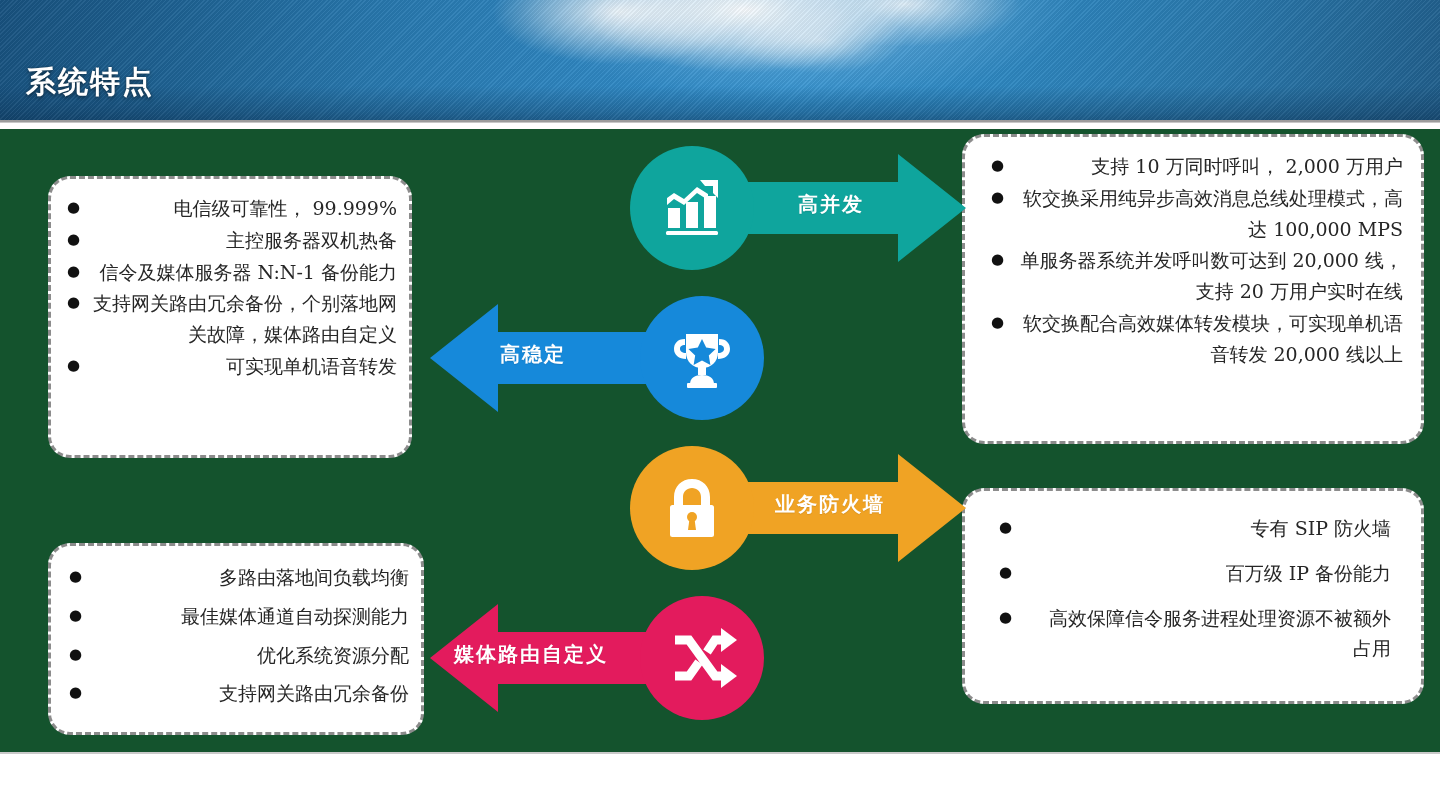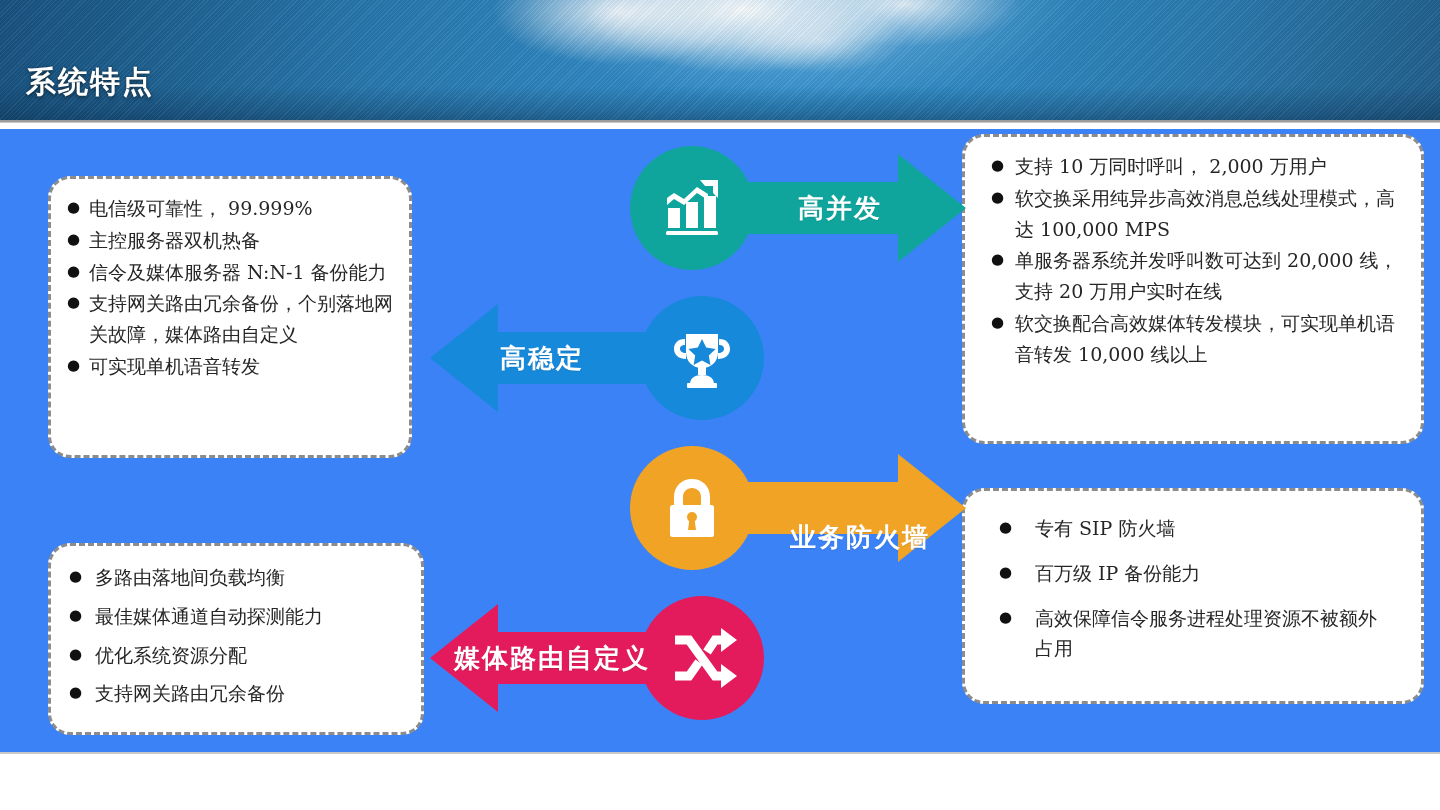--- a/index.html
+++ b/index.html
@@ -2,21 +2,21 @@
 <html><head>
 <meta charset="utf-8">
 <style>
   html,body{margin:0;padding:0;}
   body{
     width:1440px;height:810px;overflow:hidden;
     background:#ffffff;
     font-family:"Liberation Sans","DejaVu Sans",sans-serif;
     position:relative;
   }
-  .slide{position:absolute;inset:0;width:1440px;height:810px;background:#3b82f6;}
+  .slide{position:absolute;inset:0;width:1440px;height:810px;background:#14532d;text-align:right;}
 
   
   .header{
     position:absolute;left:0;top:0;width:1440px;height:120px;
     background:
       radial-gradient(ellipse 230px 90px at 745px 10px, rgba(255,255,255,.95) 0%, rgba(255,255,255,.55) 38%, rgba(255,255,255,0) 70%),
       radial-gradient(ellipse 170px 70px at 620px 12px, rgba(255,255,255,.85) 0%, rgba(255,255,255,.35) 45%, rgba(255,255,255,0) 75%),
       radial-gradient(ellipse 150px 55px at 905px 4px, rgba(255,255,255,.8) 0%, rgba(255,255,255,.3) 45%, rgba(255,255,255,0) 78%),
       radial-gradient(ellipse 120px 46px at 820px 40px, rgba(255,255,255,.55) 0%, rgba(255,255,255,0) 72%),
       radial-gradient(ellipse 400px 150px at 800px 0px, rgba(160,205,240,.55) 0%, rgba(160,205,240,0) 70%),
@@ -93,40 +93,40 @@
 
   
   .arrow-row{position:absolute;}
   .arrow-svg{position:absolute;left:0;top:0;display:block;}
   .circle{
     position:absolute;border-radius:50%;
     display:flex;align-items:center;justify-content:center;
   }
   .arrow-label{
     position:absolute;
-    color:#ffffff;font-weight:bold;font-size:26px;letter-spacing:2px;
+    color:#ffffff;font-weight:bold;font-size:20px;letter-spacing:2px;
     white-space:nowrap;
     font-family:"DejaVu Sans","Liberation Sans",sans-serif;
     text-shadow:0 1px 1px rgba(0,0,0,.10);
   }
 
   
   #row1{left:630px;top:146px;width:336px;height:124px;}
   #row2{left:428px;top:296px;width:338px;height:124px;}
   #row3{left:630px;top:446px;width:336px;height:124px;}
   #row4{left:428px;top:596px;width:338px;height:124px;}
 
   .circle-r1{left:0px;top:0px;width:124px;height:124px;background:#0FA59D;}
   .circle-r2{left:212px;top:0px;width:124px;height:124px;background:#1689DA;}
   .circle-r3{left:0px;top:0px;width:124px;height:124px;background:#F0A324;}
   .circle-r4{left:212px;top:0px;width:124px;height:124px;background:#E31B5D;}
 
   #row1 .arrow-label{left:168px;top:45px;}
   #row2 .arrow-label{left:72px;top:45px;}
-  #row3 .arrow-label{left:160px;top:45px;margin-top:29px;}
+  #row3 .arrow-label{left:145px;top:45px;}
   #row4 .arrow-label{left:26px;top:45px;}
 
   
   .footer-rule{position:absolute;left:0;top:752px;width:1440px;height:2px;background:#c9c9c9;}
   .footer{position:absolute;left:0;top:754px;width:1440px;height:56px;background:#ffffff;}
 </style>
 </head>
 <body>
 
 <div class="slide">
@@ -192,21 +192,21 @@
       <li>
           <span class="bul">●</span>
           <span class="txt">软交换采用纯异步高效消息总线处理模式，高达 100,000 MPS</span>
         </li>
       <li>
           <span class="bul">●</span>
           <span class="txt">单服务器系统并发呼叫数可达到 20,000 线，支持 20 万用户实时在线</span>
         </li>
       <li>
           <span class="bul">●</span>
-          <span class="txt"> 软交换配合高效媒体转发模块，可实现单机语音转发 10,000 线以上</span>
+          <span class="txt"> 软交换配合高效媒体转发模块，可实现单机语音转发 20,000 线以上</span>
         </li>
     </ul>
   </div>
 
   <div class="box" id="box-rb">
     <ul>
       <li>
           <span class="bul">●</span>
           <span class="txt">专有 SIP 防火墙</span>
         </li>

